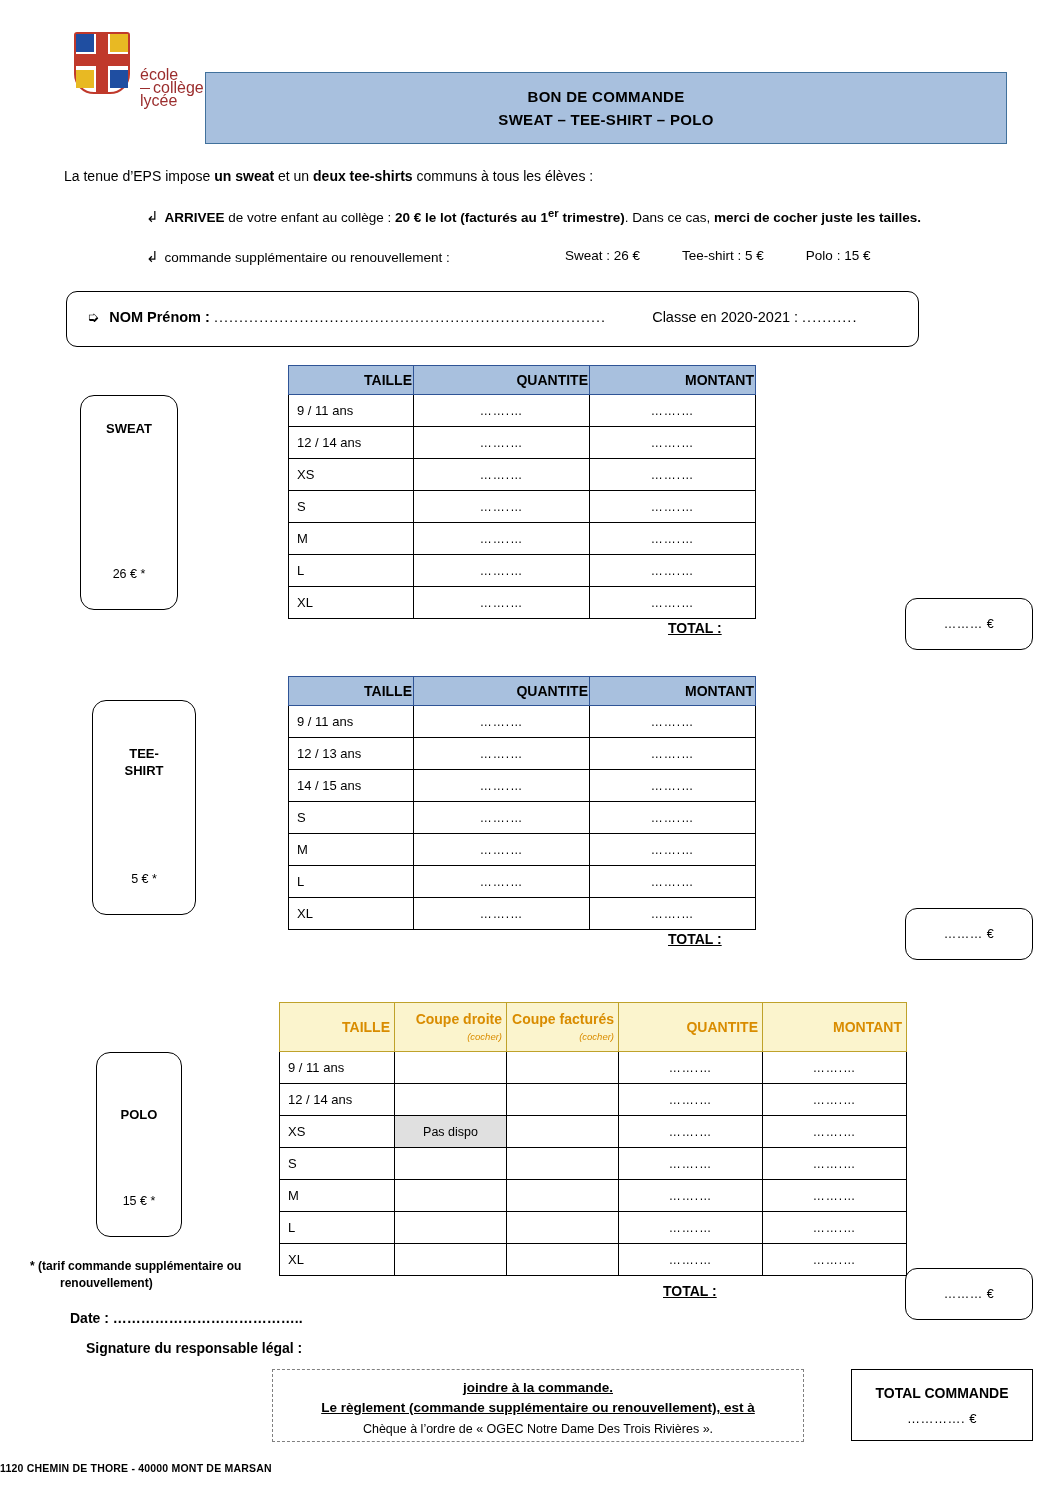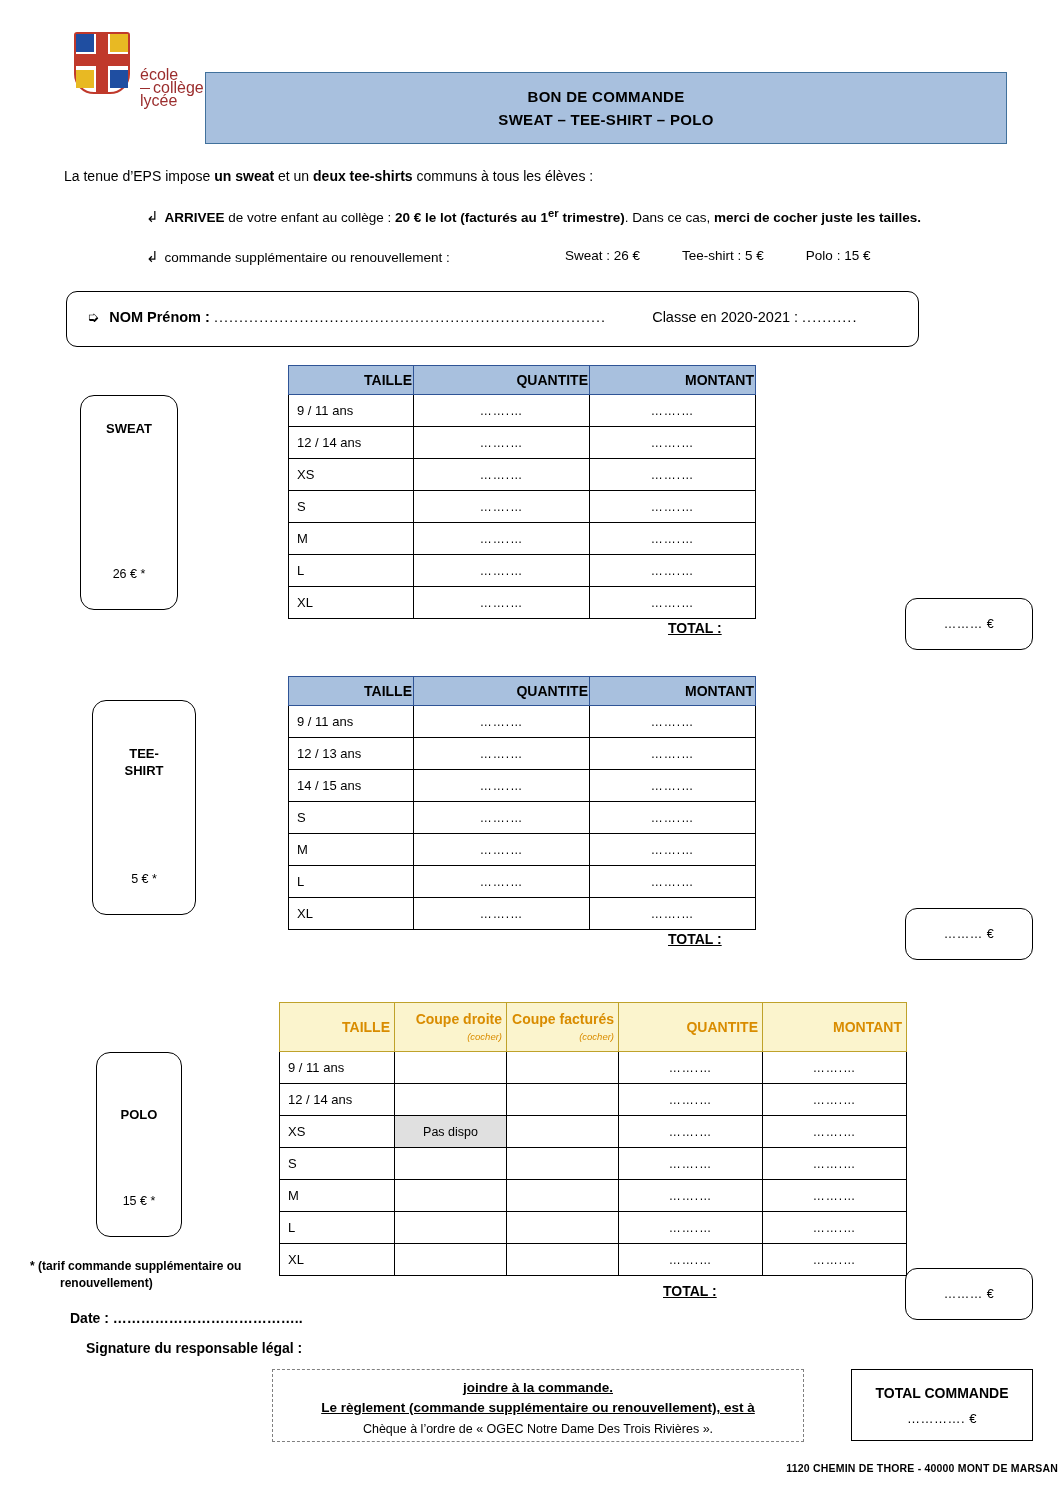--- a/index.html
+++ b/index.html
@@ -337,21 +337,21 @@
   }
   .total-commande .tc2 {
     font-size: 13px;
     letter-spacing: 0.5px;
   }
   .address {
     position: absolute;
     left: 0;
     top: 1462px;
     width: 1058px;
-    text-align: right;
+    text-align: left;
     font-size: 10.5px;
     font-weight: bold;
     letter-spacing: 0.2px;
   }
 </style>
 </head>
 <body>
 
 <div class="page">
 

